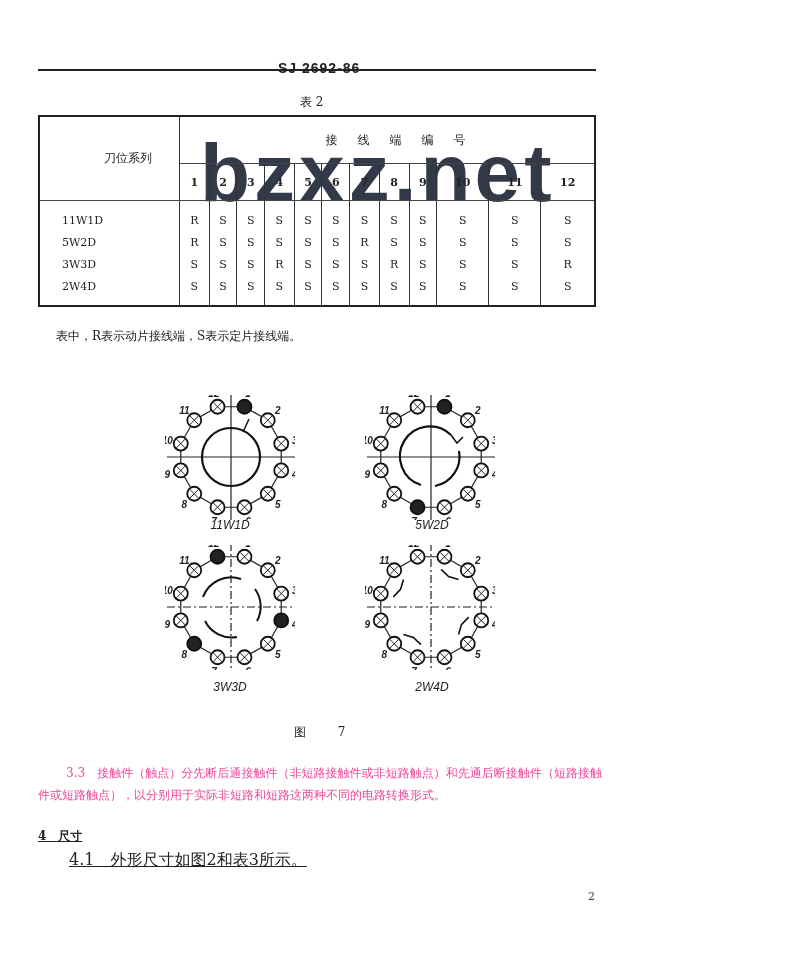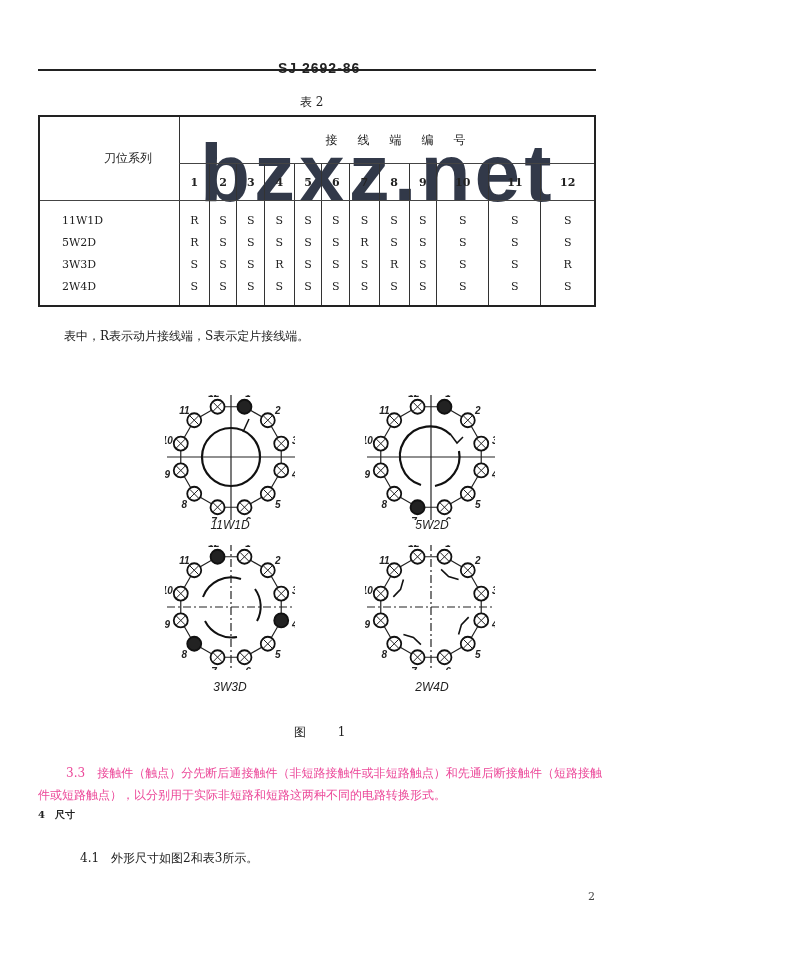--- a/index.html
+++ b/index.html
@@ -17,30 +17,30 @@
   table.spec td, table.spec th { border-left: 1px solid #333; text-align: center; padding: 0; font-weight: normal; }
   table.spec { border: 2px solid #222; border-left: 2px solid #222; }
   table.spec tr.r-head1 th { height: 46px; border-bottom: 1px solid #444; padding-left: 37px; }
   table.spec tr.r-head2 th { height: 36px; border-bottom: 1px solid #444; font-weight: bold; font-size: 11px; }
   table.spec th.series { width: 102px; border-left: none; border-bottom: 1px solid #444; font-size: 12px; }
   table.spec td.name { border-left: none; text-align: left; padding-left: 22px; font-size: 11px; }
   table.spec tr.r-body td { height: 22px; font-size: 11px; }
   table.spec tr.r-body.first td { padding-top: 8px; }
   table.spec tr.r-body.last td { padding-bottom: 8px; }
   .group-head { letter-spacing: 20px; font-size: 12px; }
-  .note { position: absolute; left: 64px; top: 328px; font-size: 12px; color: #222; }
+  .note { position: absolute; left: 56px; top: 328px; font-size: 12px; color: #222; }
   .fig { position: absolute; }
   .fig svg { display: block; }
   .fig-label { position: absolute; font-family: "Liberation Sans", sans-serif; font-style: italic;
                font-size: 12px; color: #222; width: 100px; text-align: center; }
   .fig-caption { position: absolute; left: 294px; top: 724px; font-size: 12px; letter-spacing: 14px; }
   .para { position: absolute; left: 38px; width: 564px; font-size: 12px; line-height: 22px; color: #ec4899; }
   .p33 { top: 762px; text-indent: 28px; text-align: justify; }
-  .h4 { position: absolute; left: 38px; top: 808px; font-size: 10px; font-weight: bold; }
-  .p41 { position: absolute; left: 80px; top: 850px; font-size: 12px; }
+  .h4 { position: absolute; left: 38px; top: 828px; font-size: 12px; font-weight: bold; text-decoration: underline; }
+  .p41 { position: absolute; left: 69px; top: 850px; font-size: 16px; text-decoration: underline; }
   .pageno { position: absolute; left: 588px; top: 890px; font-size: 11px; color: #444; }
 </style>
 </head>
 <body>
 
 <div class="hdr-code">SJ 2692-86</div>
 <div class="hdr-rule"></div>
 
 <div class="tbl-title">表 2</div>
 <div class="watermark">bzxz.net</div>
@@ -351,19 +351,19 @@
       <line x1="48.041409654668925" y1="16.271857032968448" x2="57.041409654668925" y2="7.271857032968448" stroke="#222" stroke-width="1"></line>
       <text x="48.91794302323364" y="2.248895464921489" text-anchor="middle" font-size="10" font-style="italic" font-weight="bold" font-family="Liberation Sans, sans-serif" fill="#222">12</text>
     </svg>
   </div>
 
 <div class="fig-label" style="left:180px; top:518px;">11W1D</div>
 <div class="fig-label" style="left:382px; top:518px;">5W2D</div>
 <div class="fig-label" style="left:180px; top:680px;">3W3D</div>
 <div class="fig-label" style="left:382px; top:680px;">2W4D</div>
 
-<div class="fig-caption">图 1</div>
+<div class="fig-caption">图 7</div>
 
 <div class="para p33">3.3　接触件（触点）分先断后通接触件（非短路接触件或非短路触点）和先通后断接触件（短路接触件或短路触点），以分别用于实际非短路和短路这两种不同的电路转换形式。</div>
 <div class="h4">4　尺寸</div>
 <div class="p41">4.1　外形尺寸如图2和表3所示。</div>
 
 <div class="pageno">2</div>
 
 </body></html>

